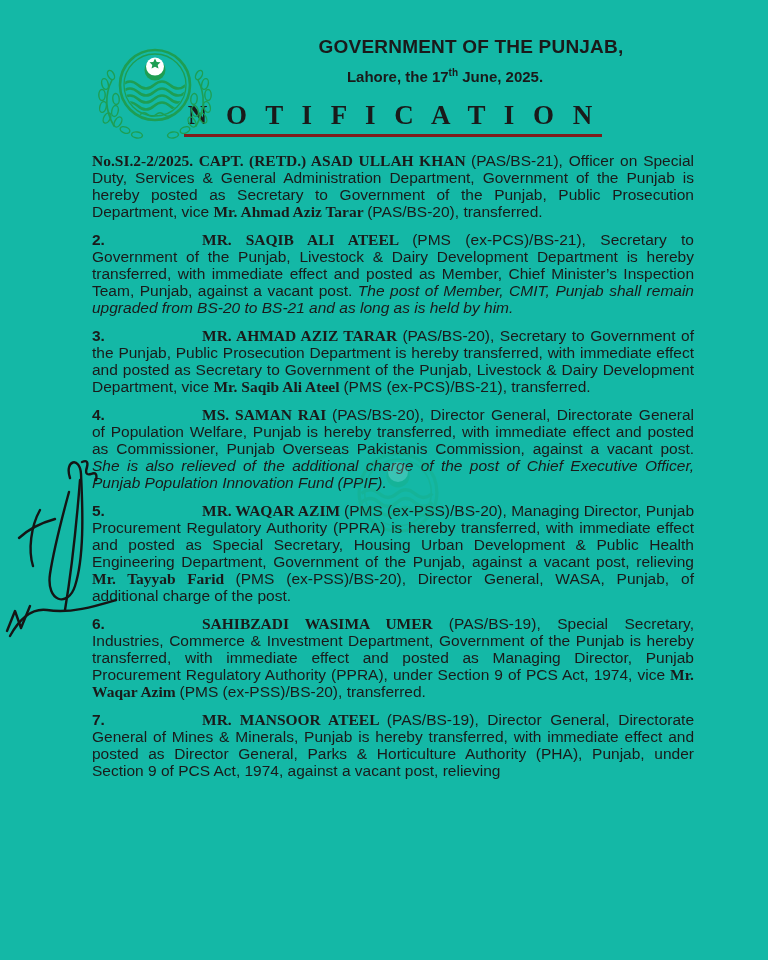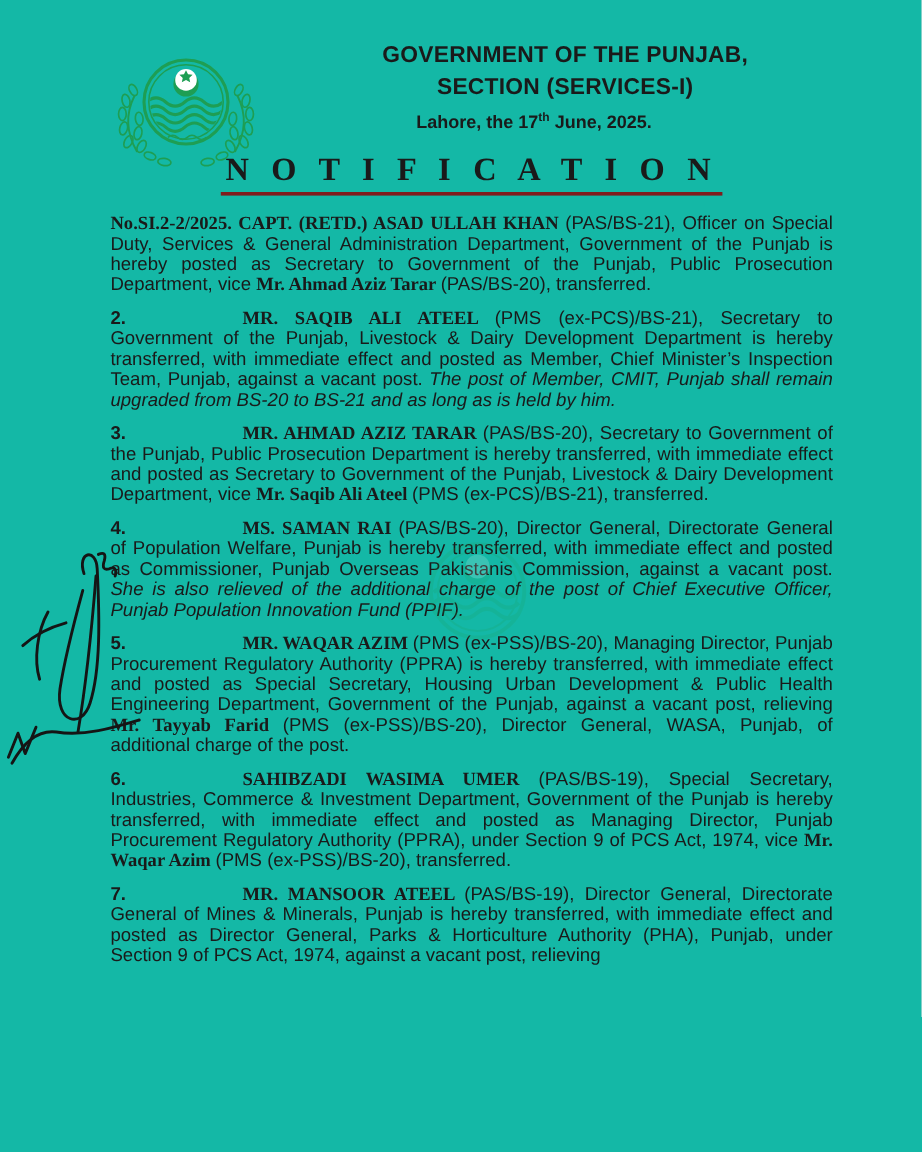--- a/index.html
+++ b/index.html
@@ -103,21 +103,20 @@
       <path d="M30,54 q8,-7 16,0 q8,7 16,0 q8,-7 16,0 q8,7 16,0"></path>
       <path d="M30,61 q8,-7 16,0 q8,7 16,0 q8,-7 16,0 q8,7 16,0"></path>
       <path d="M30,68 q8,-7 16,0 q8,7 16,0 q8,-7 16,0 q8,7 16,0"></path>
     </g>
 
     <path d="M48,76.5 q4,-3.5 8,0 q4,3.5 8,0 q4,-3.5 8,0 q4,3.5 8,0" stroke="#1e9e53" fill="none" stroke-width="1.3"></path>
   </svg>
 
   <div class="header-text">
     <div class="org-line">GOVERNMENT OF THE PUNJAB,</div>
-    <div class="org-line">SECTION (SERVICES-I)</div>
   </div>
 
   <div class="date-line">
     <span>Lahore, the 17</span><sup>th</sup><span> June, 2025.</span>
   </div>
 
   <div class="notif-title-wrap">
     <span class="notif-title">N O T I F I C A T I O N</span>
   </div>
 

